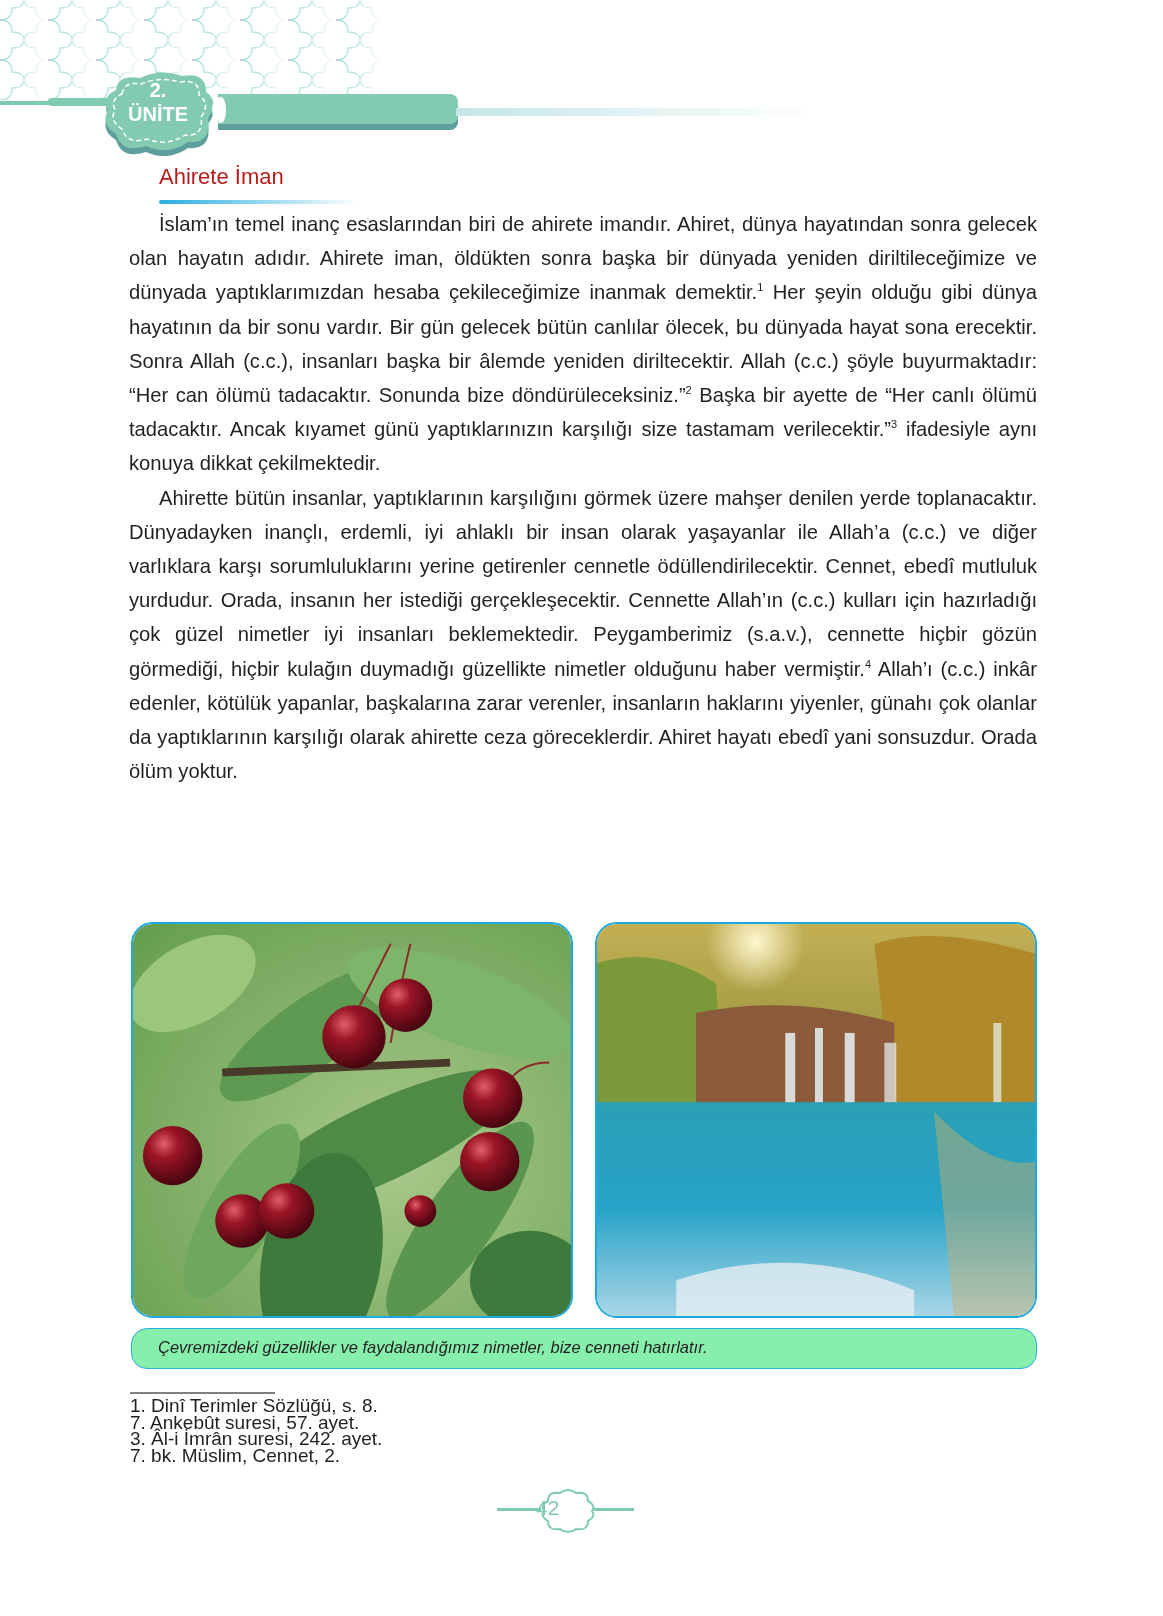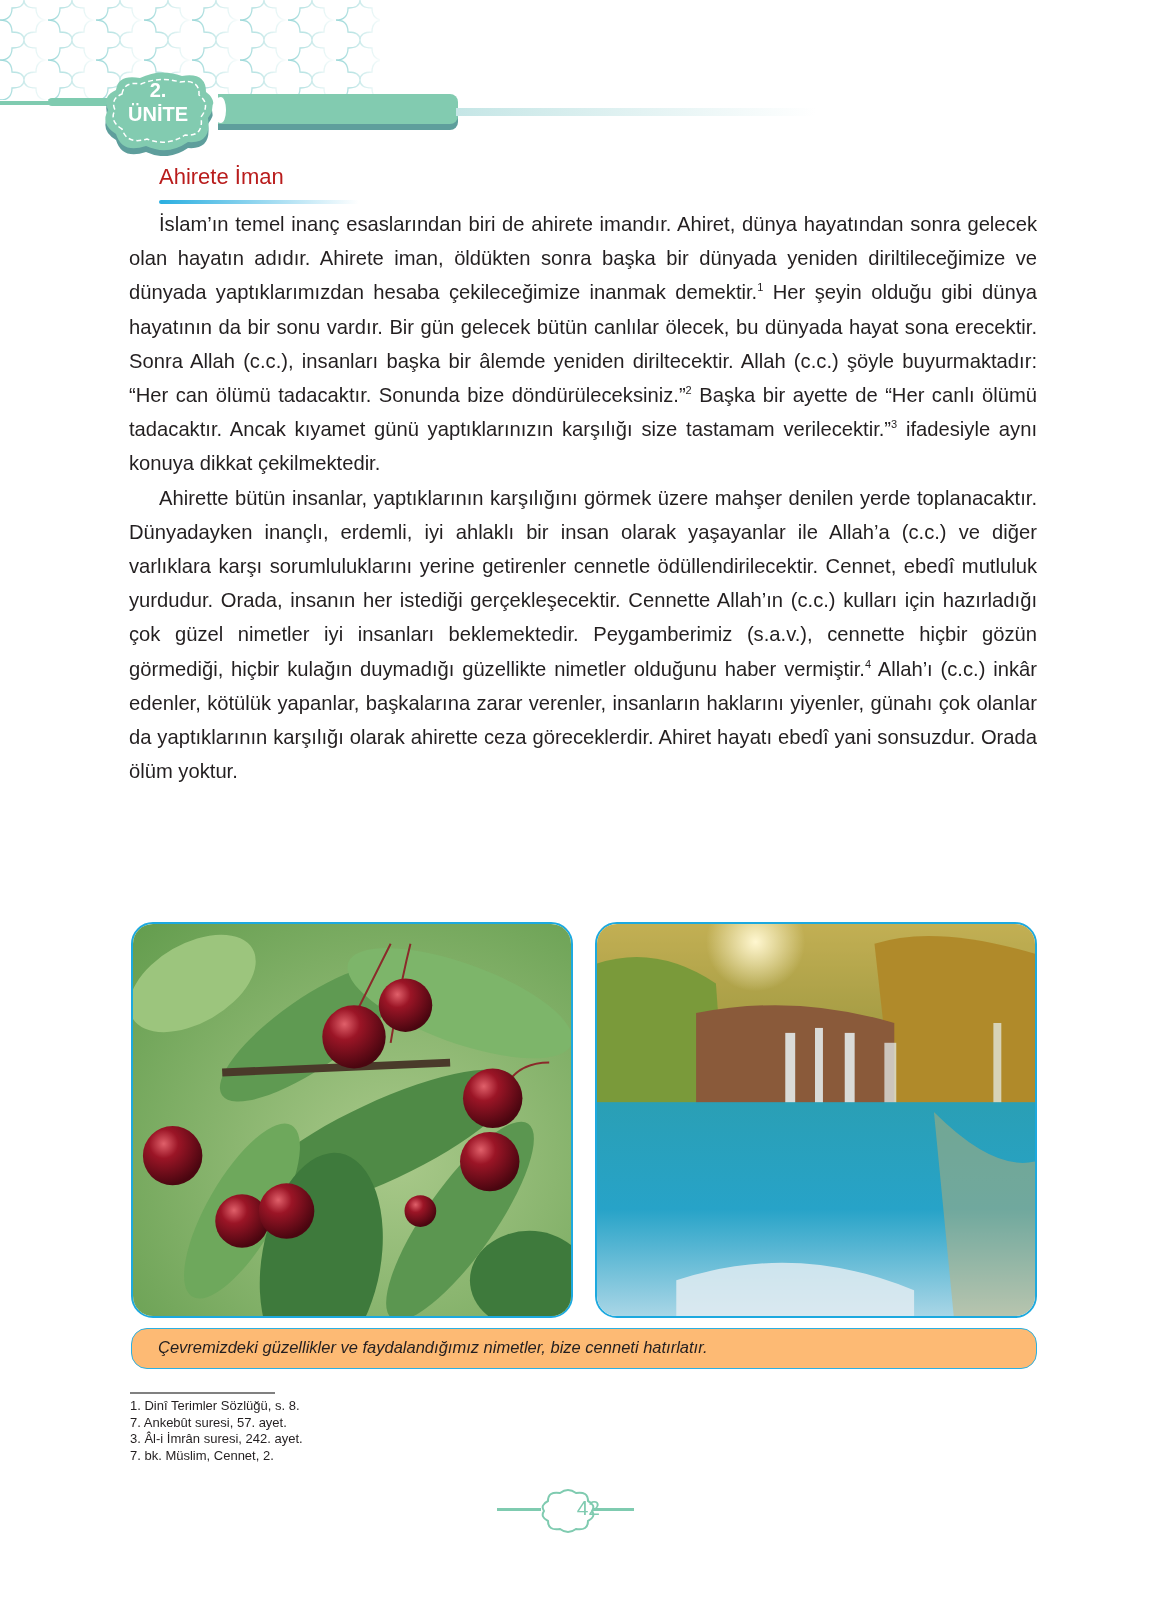--- a/index.html
+++ b/index.html
@@ -51,35 +51,35 @@
     .body-text sup { font-size: 11px; line-height: 0; vertical-align: 8px; }
     .photo {
       position: absolute; top: 922px; height: 396px; border: 2px solid #1ca9df;
       border-radius: 22px; overflow: hidden; box-sizing: border-box;
     }
     .photo-left { left: 131px; width: 442px; }
     .photo-right { left: 595px; width: 442px; }
     .photo svg { width: 100%; height: 100%; display: block; }
     .caption-box {
       position: absolute; left: 131px; top: 1328px; width: 906px; height: 41px;
-      background: #fdba74; border: 1.5px solid #2bb0e2; border-radius: 16px; box-sizing: border-box;
+      background: #86efac; border: 1.5px solid #2bb0e2; border-radius: 16px; box-sizing: border-box;
     }
     .caption-text {
       position: absolute; left: 26px; top: 9px; font-style: italic; font-size: 16.5px; color: #231f20;
     }
     .fn-rule { position: absolute; left: 130px; top: 1392px; width: 145px; height: 1.5px; background: #808080; }
     .footnotes {
-      position: absolute; left: 130px; top: 1398px; font-size: 13px; line-height: 16.5px; color: #231f20;
+      position: absolute; left: 130px; top: 1398px; font-size: 19px; line-height: 16.5px; color: #231f20;
     }
     .footnotes div { margin: 0; }
     .pagenum-line-l { position: absolute; left: 497px; top: 1508px; width: 44px; height: 3px; background: #7fcbb0; }
     .pagenum-line-r { position: absolute; left: 594px; top: 1508px; width: 40px; height: 3px; background: #7fcbb0; }
     .pagenum-badge { position: absolute; left: 536px; top: 1485px; width: 64px; height: 52px; }
     .pagenum-text {
-      position: absolute; left: 536px; top: 1496px; width: 64px; text-align: right;
+      position: absolute; left: 536px; top: 1496px; width: 64px; text-align: left;
       font-size: 21px; color: #7fcbb0;
     }
   </style>
 </head>
 <body>
 
 <svg class="pattern" viewBox="0 0 380 110">
   <defs>
     <linearGradient id="pfade" x1="0" x2="1" y1="0" y2="0">
       <stop offset="0" stop-color="#8fd3d3" stop-opacity="0.9"></stop>

